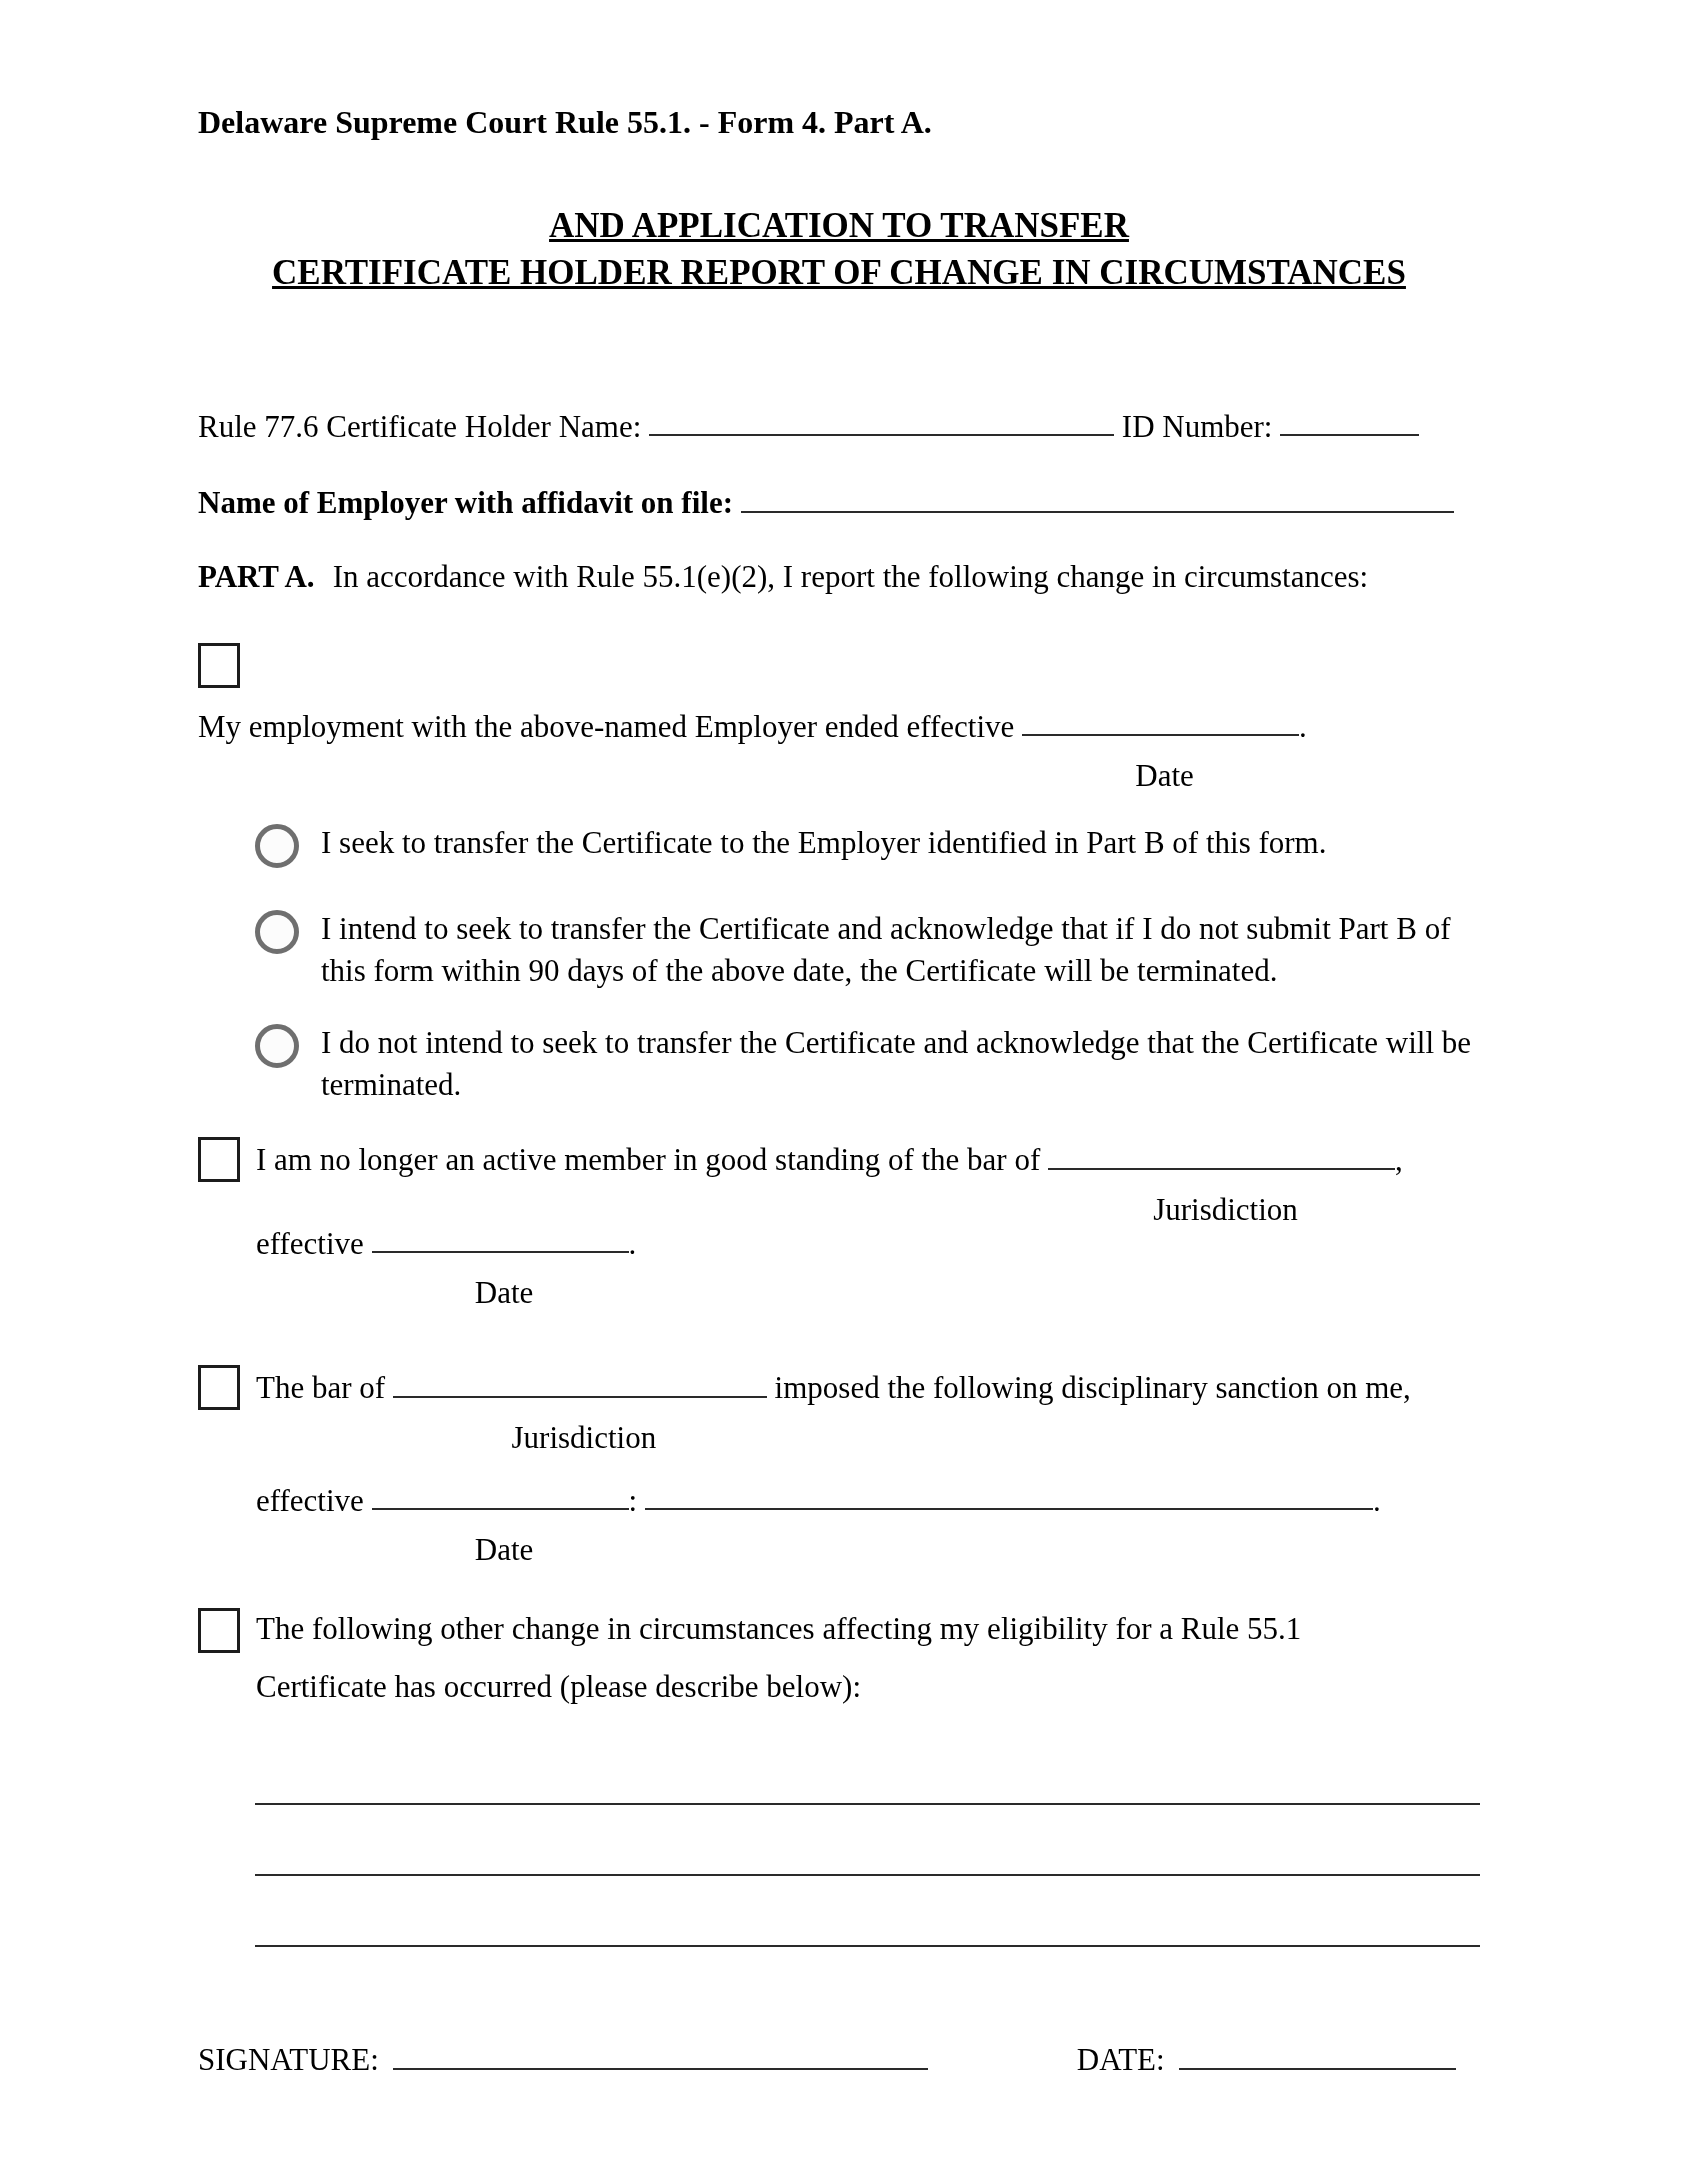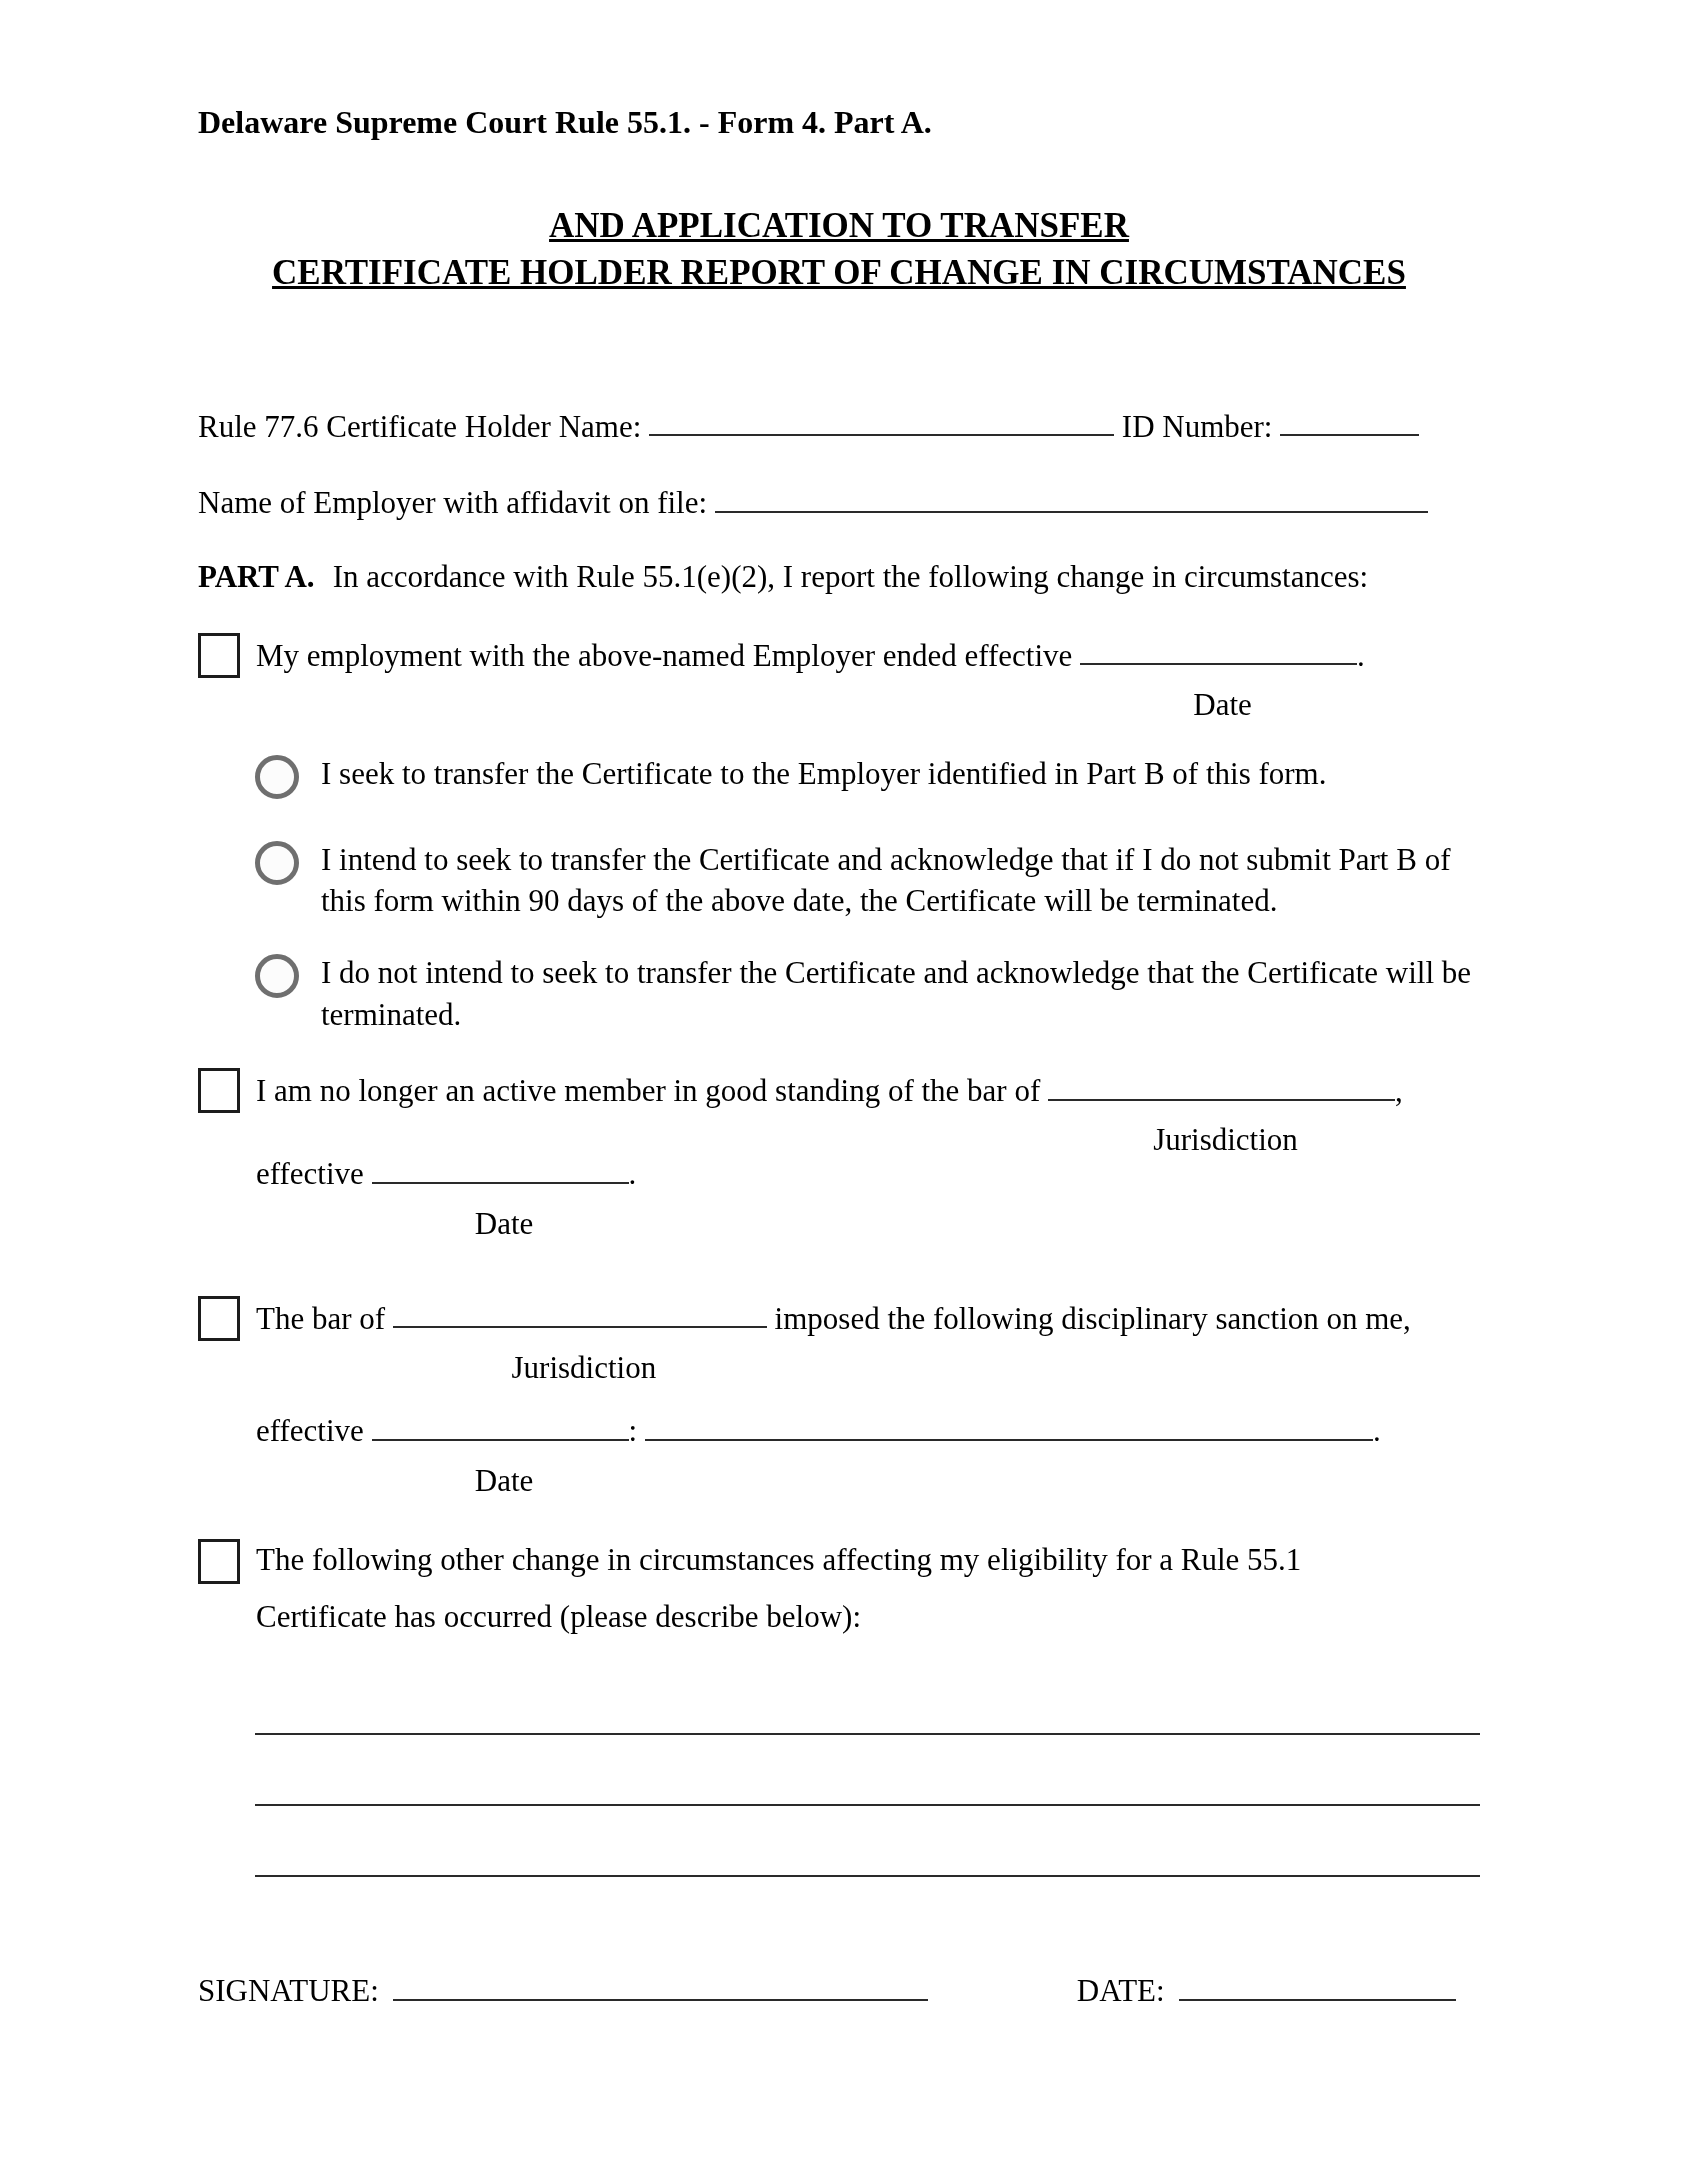--- a/index.html
+++ b/index.html
@@ -22,21 +22,21 @@
   .title {
     text-align: center;
     font-weight: bold;
     font-size: 35px;
     margin-top: 61px;
     line-height: 1.35;
   }
   .title-line { text-decoration: underline; }
   .line { white-space: nowrap; }
   .identity-line1 { margin-top: 107px; }
-  .identity-line2 { margin-top: 36px; }
+  .identity-line2 { margin-top: 36px; font-weight: bold; }
   .part-a { margin-top: 38px; }
   .part-a .bold-lead { font-weight: bold; margin-right: 18px; }
 
   .blank {
     display: inline-block;
     border-bottom: 2px solid #2a2a2a;
     height: 1.05em;
     vertical-align: baseline;
   }
   .w140 { width: 139px; }
@@ -82,21 +82,21 @@
     width: 44px;
     height: 44px;
     border: 5px solid #6f6f6f;
     border-radius: 50%;
     flex: none;
     margin-top: 2px;
     background: #fcfcfc;
   }
   .item-text { line-height: 1.35; }
 
-  .mt-item1 { margin-top: 38px; }
+  .mt-item1 { margin-top: 48px; flex-direction: column; }
   .mt-radio1 { margin-top: 75px; }
   .mt-radio2 { margin-top: 40px; }
   .mt-radio3 { margin-top: 30px; }
   .mt-check2 { margin-top: 32px; }
   .mt-check3 { margin-top: 101px; }
   .mt-check4 { margin-top: 87px; }
 
   .effective-line { margin-top: 40px; white-space: nowrap; }
   .effective-line2 { margin-top: 69px; white-space: nowrap; }
   .line2-gap { margin-top: 16px; }

